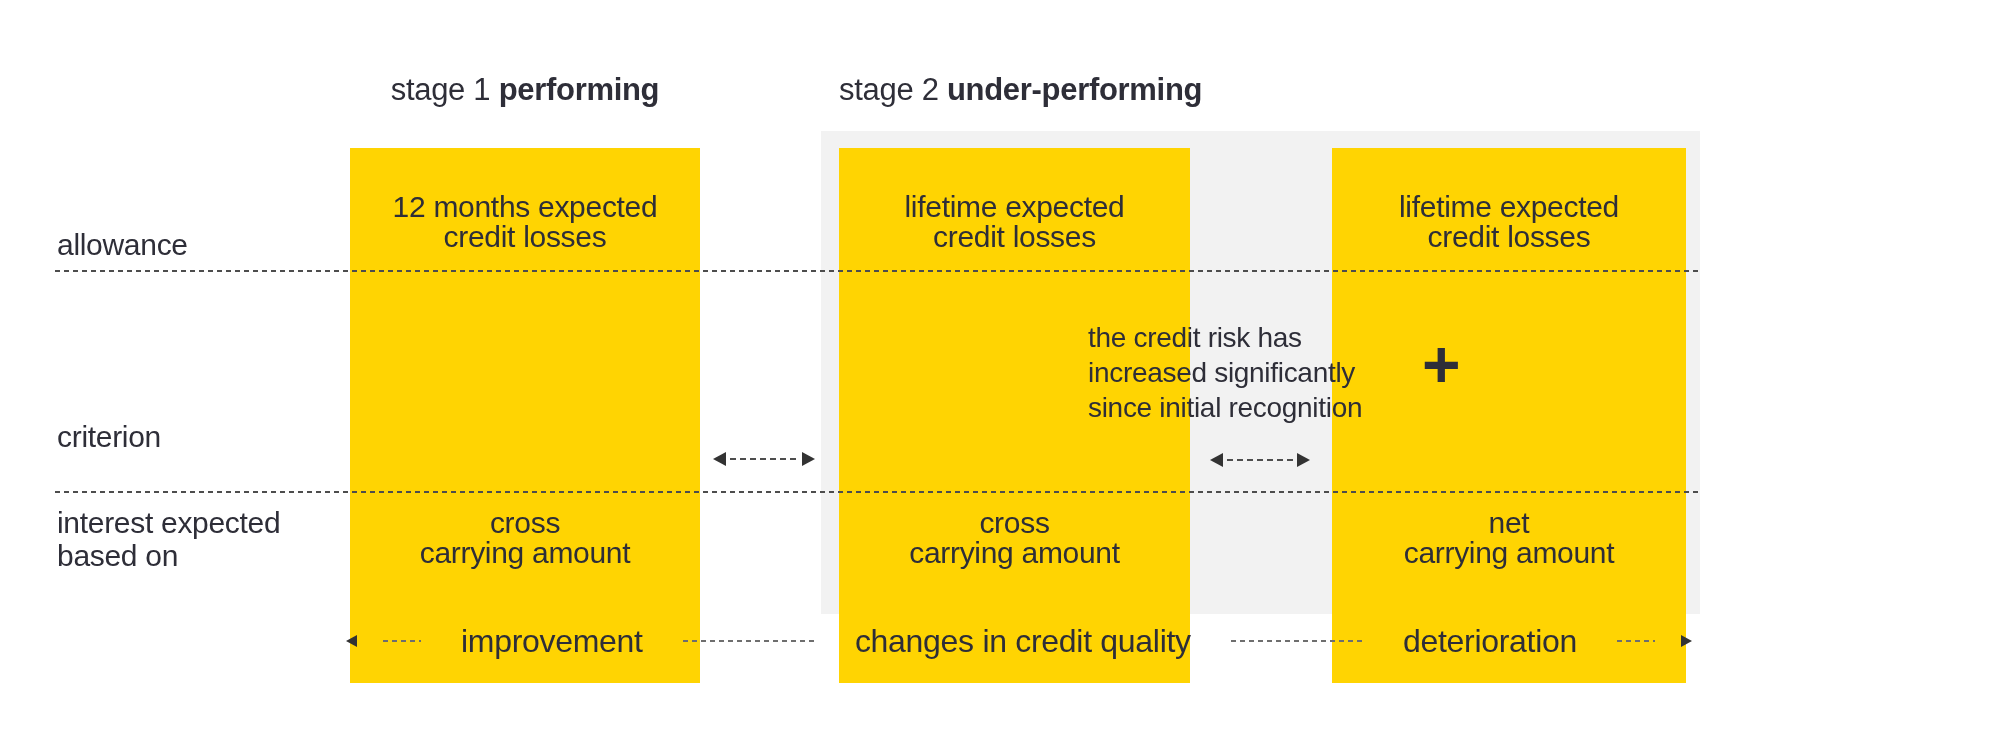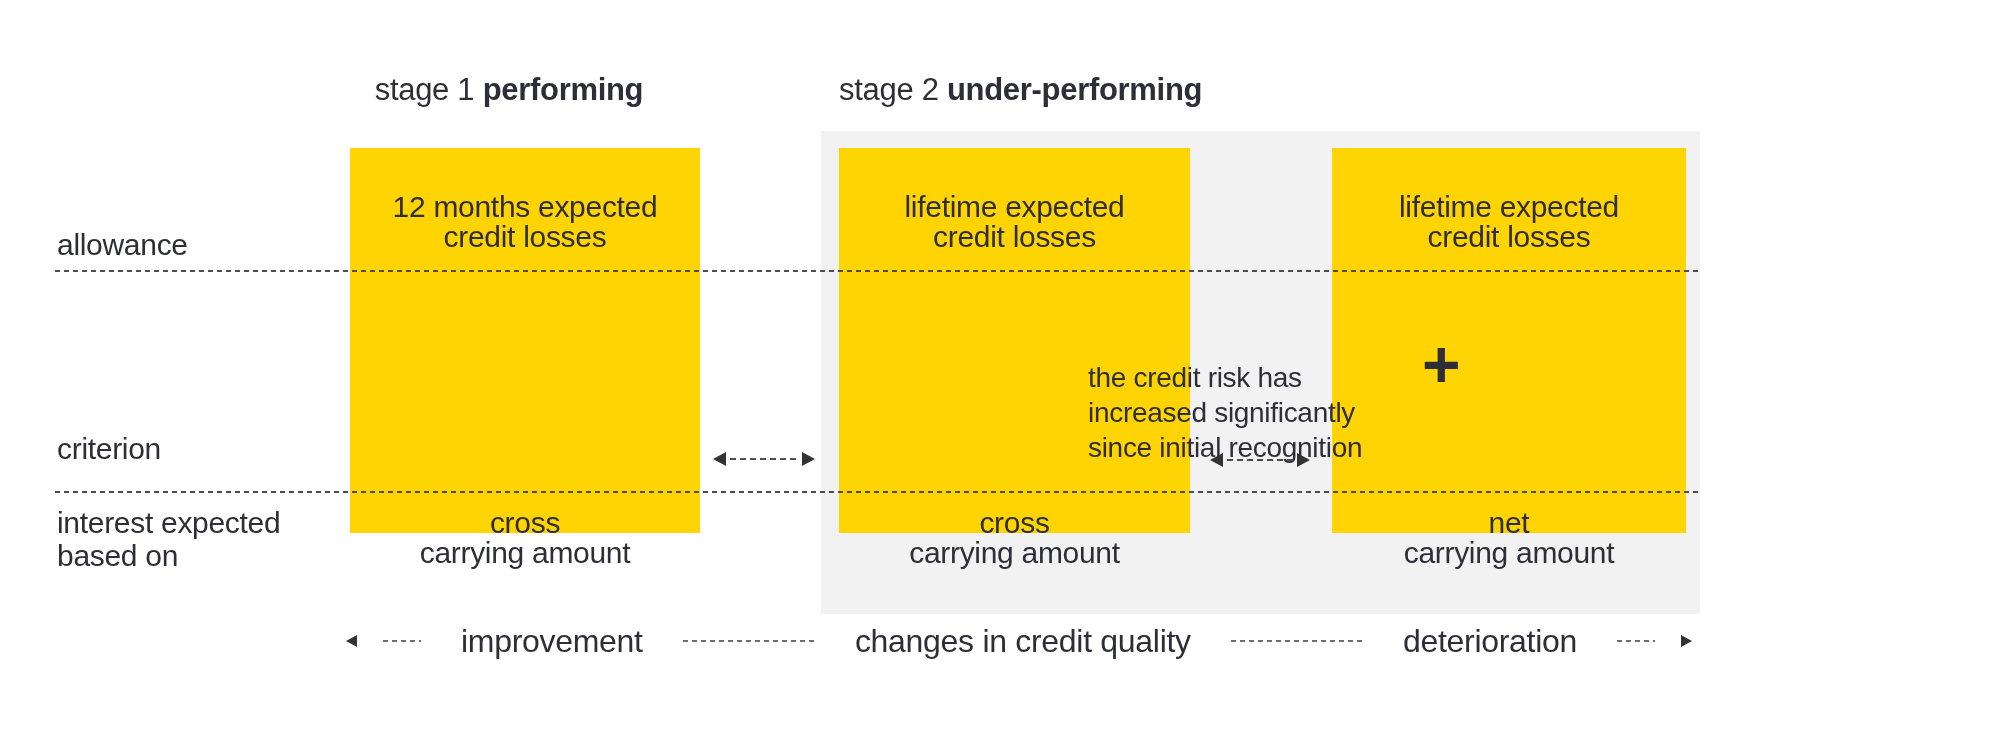--- a/index.html
+++ b/index.html
@@ -23,25 +23,25 @@
   .band{
     position:absolute;left:821px;top:131px;width:879px;height:483px;
     background:var(--band);z-index:0;
   }
   .stage-header{
     position:absolute;top:72px;height:36px;
     text-align:center;white-space:nowrap;
     font-size:31px;line-height:36px;z-index:3;
   }
   .stage-header .status{font-weight:bold;}
-  .h1{left:334px;width:350px;}
+  .h1{left:350px;width:350px;}
   .h2{left:839px;width:351px;}
   .h3{left:1332px;width:354px;}
   .ybox{
-    position:absolute;top:148px;height:385px;
+    position:absolute;top:148px;height:535px;
     background:var(--yellow);z-index:1;
   }
   .b1{left:350px;width:350px;}
   .b2{left:839px;width:351px;}
   .b3{left:1332px;width:354px;}
   .box-top,.box-bottom{
     position:absolute;left:0;right:0;text-align:center;
     font-size:30px;line-height:30px;white-space:pre-line;z-index:3;
   }
   .box-top{top:44px;}
@@ -50,26 +50,26 @@
     position:absolute;left:55px;width:1645px;height:2px;z-index:2;
     background-image:repeating-linear-gradient(90deg,var(--dash) 0 5px,transparent 5px 9px);
   }
   .dot1{top:270px;}
   .dot2{top:491px;}
   .row-label{
     position:absolute;left:57px;font-size:30px;line-height:33px;
     white-space:pre-line;z-index:3;
   }
   .lbl-allowance{top:228px;}
-  .lbl-criterion{top:432px;}
+  .lbl-criterion{top:420px;}
   .lbl-interest{top:506px;}
   .risk-text{
     position:absolute;left:1088px;top:320px;width:340px;
     font-size:28px;line-height:35px;white-space:pre-line;
-    text-align:left;z-index:3;margin-top:40px;
+    text-align:left;z-index:3;
   }
   .plus-sign{
     position:absolute;left:1404px;top:326px;width:74px;height:76px;
     font-size:66px;line-height:76px;font-weight:bold;text-align:center;z-index:3;
   }
   .objective-text{
     position:absolute;left:1468px;top:334px;width:214px;
     font-size:28px;line-height:30px;white-space:pre-line;
     text-align:center;z-index:3;
   }

